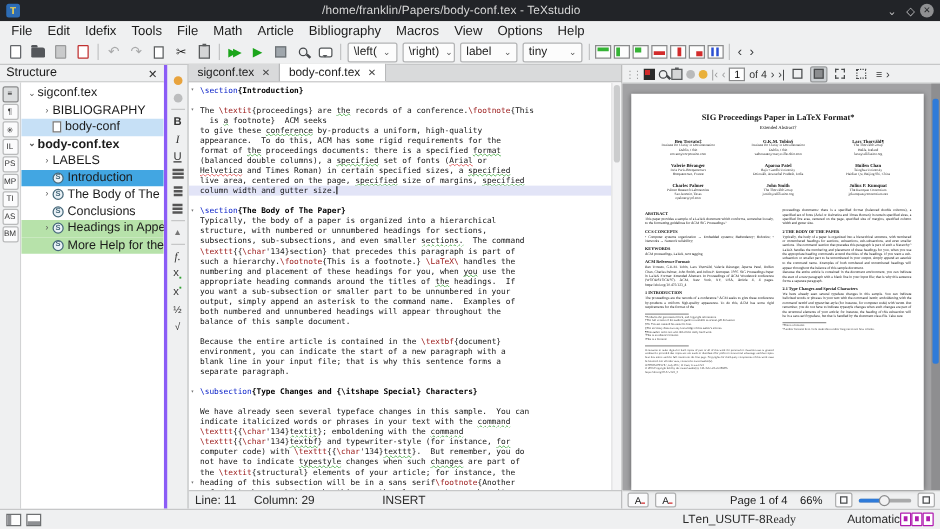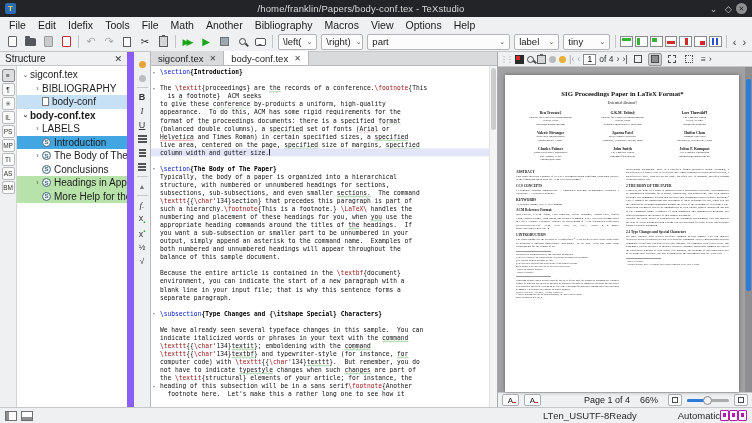--- a/index.html
+++ b/index.html
@@ -49,21 +49,21 @@
   .t-rowr i{top:4px;left:1px;right:1px;height:3px;background:#d22b2b;}
   .t-colr i{top:1px;left:5px;bottom:1px;width:3px;background:#d22b2b;}
   .t-cellr i{top:4px;left:5px;width:5px;height:4px;background:#d22b2b;}
   .t-colb i{top:1px;left:2px;bottom:1px;width:2px;background:#2b4fd2;box-shadow:4px 0 0 #2b4fd2;}
   .navarrow{color:#3a3c3e;font-size:11px;padding:0 3px;}
 
   
   .main{flex:1;display:flex;min-height:0;background:#fff;}
 
   
-  .leftcol{width:134px;border-right:7px solid #8b5cf6;display:flex;flex-direction:column;background:#fff;justify-content:center;}
+  .leftcol{width:134px;border-right:3px solid #8b5cf6;display:flex;flex-direction:column;background:#fff;justify-content:center;}
   .panel-header{height:14px;background:#eff0f1;border-bottom:1px solid #c6c7c8;display:flex;align-items:center;font-size:10px;padding:0 5px;flex:0 0 auto;}
   .panel-header .ph-close{margin-left:auto;font-size:9px;color:#333;}
   .panel-body{flex:1;display:flex;min-height:0;}
   .side-strip{width:17px;background:#eff0f1;border-right:1px solid #d2d3d4;padding-top:2px;}
   .stripb{width:13px;height:13px;border:1px solid #b9babb;background:#fbfbfc;border-radius:2px;margin:1px auto;font-size:6.5px;color:#333;display:flex;align-items:center;justify-content:center;}
   .stripb.active{background:#dcdedf;border-color:#8a8b8c;}
   .tree{flex:1;padding-top:2px;overflow:hidden;background:#fff;}
   .trow{height:13.5px;display:flex;align-items:center;font-size:10px;white-space:nowrap;}
   .trow .exp{width:9px;text-align:center;color:#555;font-size:7px;flex:0 0 auto;}
   .trow .ticon-s{width:9px;height:9px;border-radius:50%;border:1px solid #46687a;color:#46687a;font-size:6px;font-weight:bold;display:flex;align-items:center;justify-content:center;margin-right:3px;background:#eaf2f7;flex:0 0 auto;}
@@ -166,21 +166,21 @@
     <div class="win-close">✕</div>
   </div>
 
   <div class="menubar" id="menubar">
       <span class="menu-item">File</span>
       <span class="menu-item">Edit</span>
       <span class="menu-item">Idefix</span>
       <span class="menu-item">Tools</span>
       <span class="menu-item">File</span>
       <span class="menu-item">Math</span>
-      <span class="menu-item">Another</span>
+      <span class="menu-item">Article</span>
       <span class="menu-item">Bibliography</span>
       <span class="menu-item">Macros</span>
       <span class="menu-item">View</span>
       <span class="menu-item">Options</span>
       <span class="menu-item">Help</span>
     </div>
 
   <div class="toolbar">
     <div class="tbtn">
         <span class="i-doc"></span>
@@ -226,24 +226,20 @@
     <div class="tbtn">
         <span class="i-bubble"></span>
       </div>
     <div class="sep"></div>
     <div class="dd" style="width:40px">
         <span>\left(</span>
         <span class="cap">⌄</span>
       </div>
     <div class="dd" style="width:42px">
         <span>\right)</span>
-        <span class="cap">⌄</span>
-      </div>
-    <div class="dd" style="width:146px;justify-content:space-between">
-        <span>part</span>
         <span class="cap">⌄</span>
       </div>
     <div class="dd" style="width:46px;justify-content:space-between">
         <span>label</span>
         <span class="cap">⌄</span>
       </div>
     <div class="dd" style="width:48px;justify-content:space-between">
         <span>tiny</span>
         <span class="cap">⌄</span>
       </div>
@@ -444,20 +440,25 @@
             <div class="cline"><span>computer code) with </span><span class="s-c">\texttt</span><span>{{</span><span class="s-c">\char</span><span>'134}</span><span class="s-gu">texttt</span><span>}.  But remember, you do</span></div>
             <div class="cline"><span>not have to indicate </span><span class="s-gu">typestyle</span><span> changes when such </span><span class="s-gu">changes</span><span> are part of</span></div>
             <div class="cline"><span>the </span><span class="s-c">\textit</span><span>{structural} elements of your article; for instance, the</span></div>
             <div class="cline"><span class="fold">▾</span><span>heading of this subsection will be in a sans serif</span><span class="s-c">\footnote</span><span>{Another</span></div>
             <div class="cline"><span>  footnote here.  Let's make this a rather long one to see how it</span></div>
           </div>
         <div class="ed-scroll">
             <div class="ed-thumb"></div>
           </div>
       </div>
+      <div class="editor-status">
+        <span>Line: 11</span>
+        <span>Column: 29</span>
+        <span class="mode">INSERT</span>
+      </div>
     </div>
 
     <div class="pdfcol">
       <div class="pdf-toolbar">
         <span class="handle">⋮⋮</span>
         <span class="i-pdfc"></span>
         <span class="i-mag"></span>
         <span class="i-paste" style="height:9px"></span>
         <span class="dotg"></span>
         <span class="doty"></span>
@@ -607,17 +608,17 @@
   <div class="statusbar">
     <span class="panel-toggle l"></span>
     <span class="panel-toggle b"></span>
     <div class="sb-right" id="sbRight">
       <span class="mflag" style="order:10"></span>
       <span class="mflag" style="order:11"></span>
       <span class="mflag" style="order:12"></span>
     <span style="order: 0;">LT</span>
         <span style="order: 1;">en_US</span>
         <span style="order: 2;">UTF-8</span>
-        <span style="order: 3;">Ready</span>
+        <span style="order: 3; font-family: Liberation Serif, serif;">Ready</span>
         <span style="order: 4; margin-left: 41px;">Automatic</span>
       </div>
   </div>
 </div>
 
 </body></html>

